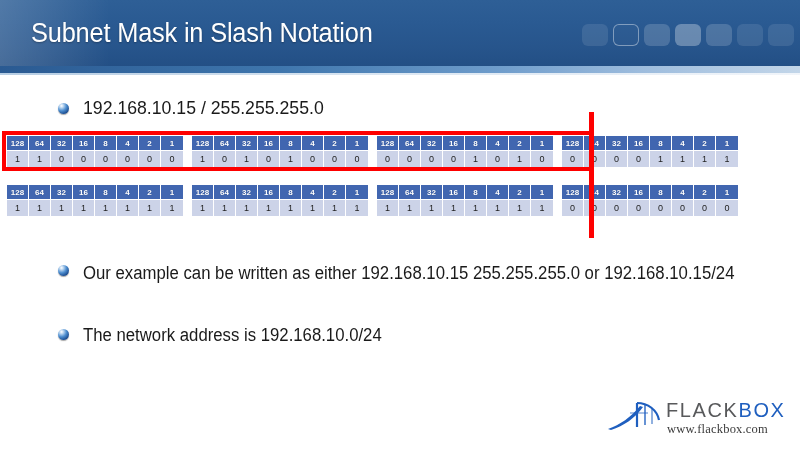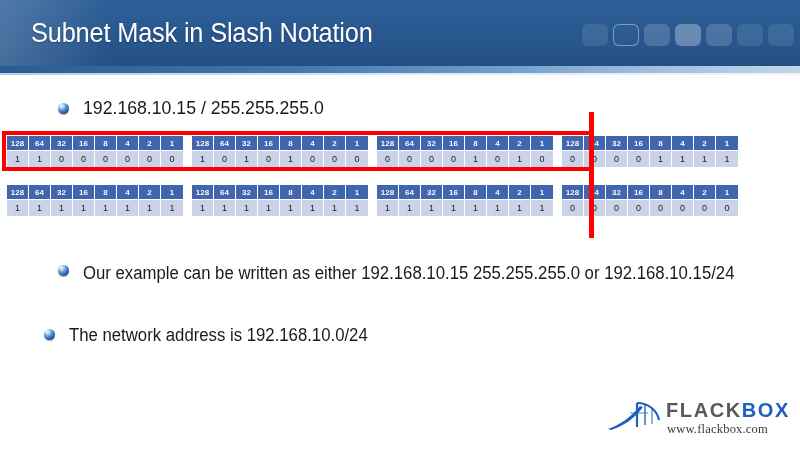--- a/index.html
+++ b/index.html
@@ -55,21 +55,21 @@
   }
   .btxt{
     margin-left:14px;color:#1a1a1a;
     font-family:"Liberation Sans", sans-serif;
     transform:scaleX(.93);transform-origin:left top;
   }
   #bullet-top{left:58px;top:96px;justify-content:flex-end;}
   #bullet-top .btxt{font-size:19px;line-height:24px;white-space:nowrap;}
   #bullet-2{left:58px;top:258px;}
   #bullet-2 .btxt{font-size:18px;line-height:30px;width:740px;}
-  #bullet-3{left:44px;top:322px;}
+  #bullet-3{left:58px;top:322px;}
   #bullet-3 .btxt{font-size:18px;line-height:26px;white-space:nowrap;}
 
   
   .bits{position:absolute;display:flex;}
   #bits-addr{left:7px;top:136px;}
   #bits-mask{left:7px;top:185px;}
   .octet{display:flex;flex-direction:column;margin-right:9px;}
   .octet:last-child{margin-right:0;}
   .orow{display:flex;}
   .cell{
@@ -99,21 +99,21 @@
   #red-line{
     position:absolute;left:589px;top:112px;width:5px;height:126px;
     background:#fe0000;
   }
 
   
   .logo{position:absolute;left:604px;top:398px;width:190px;height:46px;}
   .logo-mark{position:absolute;left:0;top:2px;}
   .logo-word{
     position:absolute;left:62px;top:1px;
-    font-size:20px;letter-spacing:1.6px;font-weight:bold;
+    font-size:20px;letter-spacing:1.6px;font-weight:normal;
     font-family:"Liberation Sans", sans-serif;
     white-space:nowrap;
   }
   .logo-word .a{color:#58595b;}
   .logo-word .b{color:#1f5fbf;}
   .logo-url{
     position:absolute;left:63px;top:24px;
     font-size:12.5px;color:#3a3a3a;letter-spacing:.2px;
     font-family:Liberation Serif, serif;white-space:nowrap;
   }

